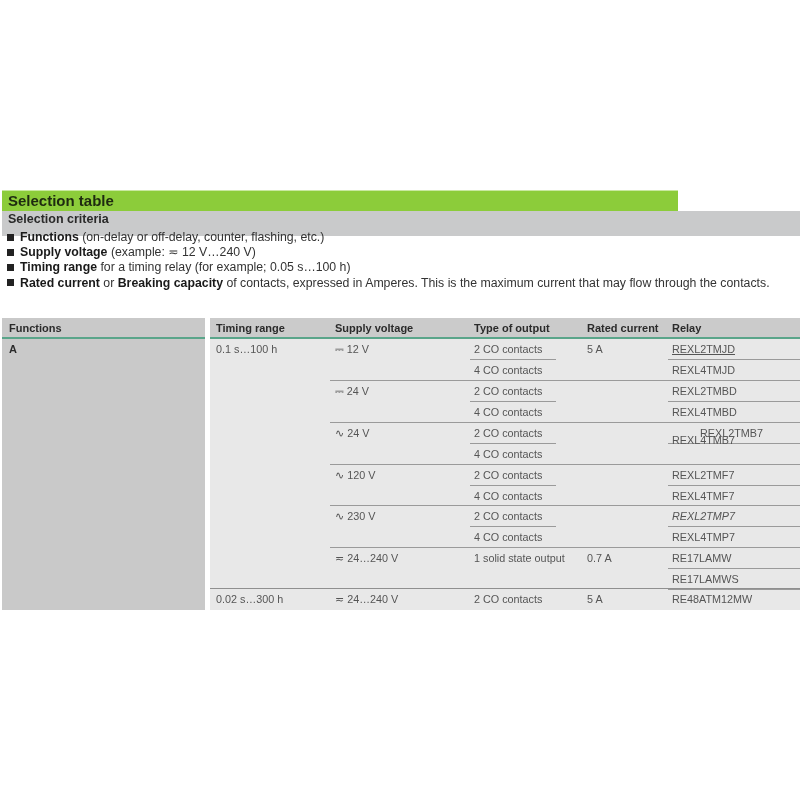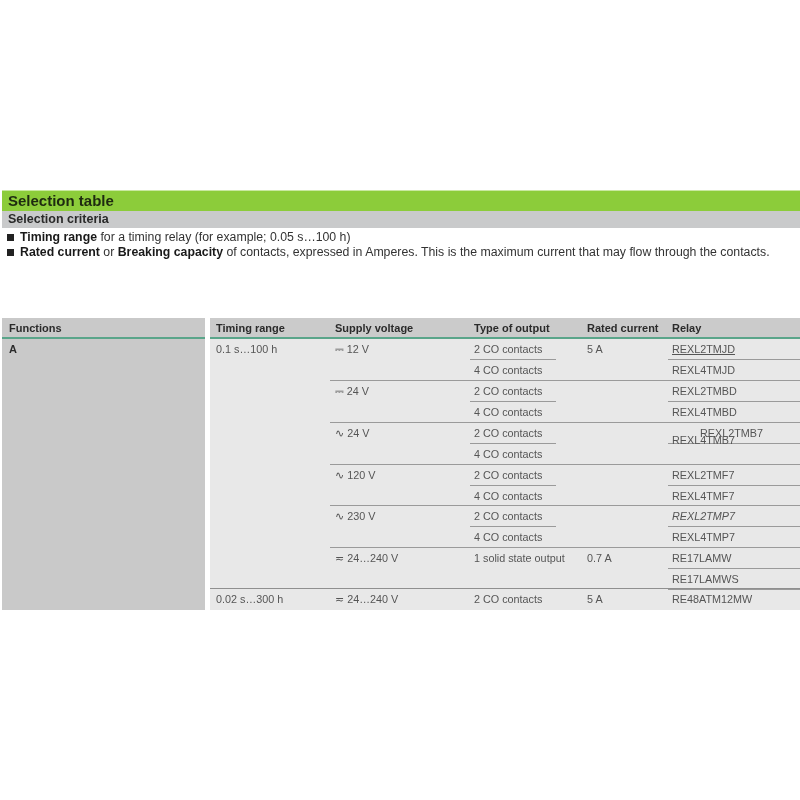--- a/index.html
+++ b/index.html
@@ -1,28 +1,28 @@
 <!DOCTYPE html>
 <html><head>
 <meta charset="utf-8">
 <style>
   html, body { margin: 0; padding: 0; }
   body {
     width: 800px; height: 800px; background: #ffffff; position: relative;
     font-family: "Liberation Sans", sans-serif; color: #222; overflow: hidden;
   }
   .green-bar {
-    position: absolute; left: 2px; top: 190px; width: 799px; height: 20px;
-    background: #8ccc3a; border-top: 1px solid #c9e8a0;
+    position: absolute; left: 2px; top: 190px; width: 632px; height: 20px;
+    background: #8ccc3a; border-top: 1px solid #c9e8a0; padding-left: 44px;
   }
   .green-bar span {
     position: absolute; left: 6px; top: 1px; font-size: 15px; font-weight: bold; color: #1e2a10;
   }
   .grey-bar {
-    position: absolute; left: 2px; top: 211px; width: 798px; height: 17px;
+    position: absolute; left: 2px; top: 211px; width: 798px; height: 25px;
     background: #c9cacb;
   }
   .grey-bar span {
     position: absolute; left: 6px; top: 1px; font-size: 12.5px; font-weight: bold; color: #2a2a2a;
   }
   .criteria { position: absolute; left: 6px; top: 230px; width: 794px; }
   .criteria .li { height: 15.2px; font-size: 12.3px; line-height: 15px; white-space: nowrap; color: #333; }
   .criteria .bullet {
     display: inline-block; width: 7px; height: 7px; background: #222; margin: 0 6px 1px 1px; vertical-align: middle;
   }
@@ -53,20 +53,22 @@
 <body>
 
 <div class="green-bar">
   <span>Selection table</span>
 </div>
 <div class="grey-bar">
   <span>Selection criteria</span>
 </div>
 
 <div class="criteria">
+  <div class="li"><span class="bullet"></span><b>Functions</b><span> (on-delay or off-delay, counter, flashing, etc.)</span></div>
+  <div class="li"><span class="bullet"></span><b>Supply voltage</b><span> (example: ≂ 12 V…240 V)</span></div>
   <div class="li"><span class="bullet"></span><b>Timing range</b><span> for a timing relay (for example; 0.05 s…100 h)</span></div>
   <div class="li"><span class="bullet"></span><b>Rated current</b><span> or </span><b>Breaking capacity</b><span> of contacts, expressed in Amperes. This is the maximum current that may flow through the contacts.</span></div>
 </div>
 
 <div class="table">
   <div class="col-func">
     <div class="hdr">Functions</div>
     <div class="val">A</div>
   </div>
 

